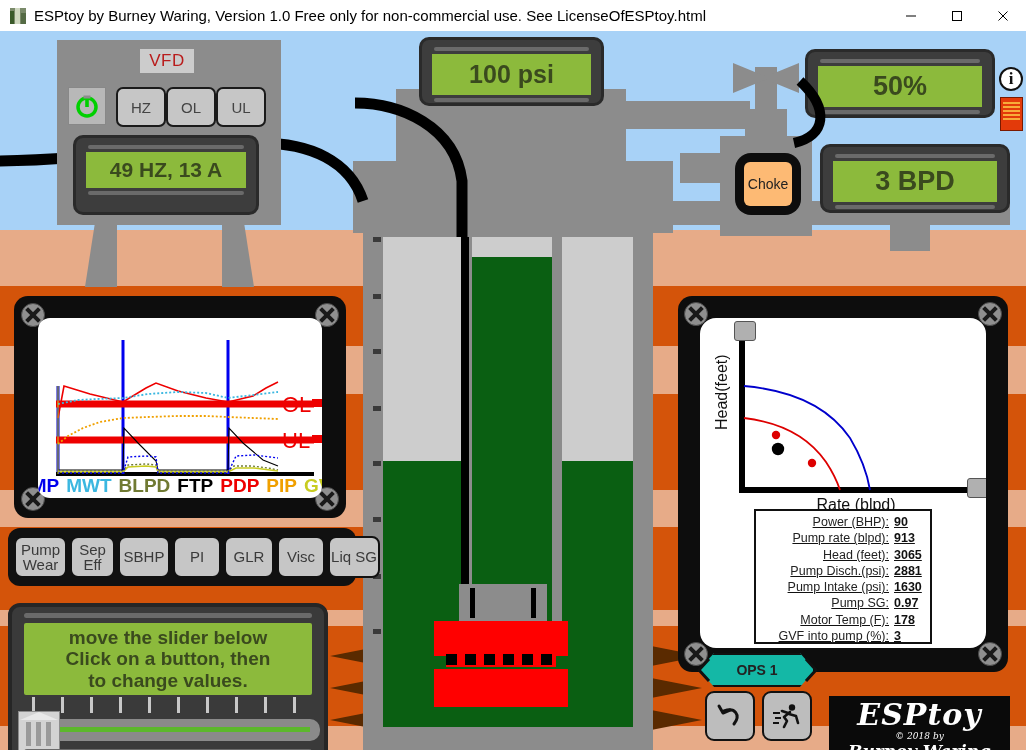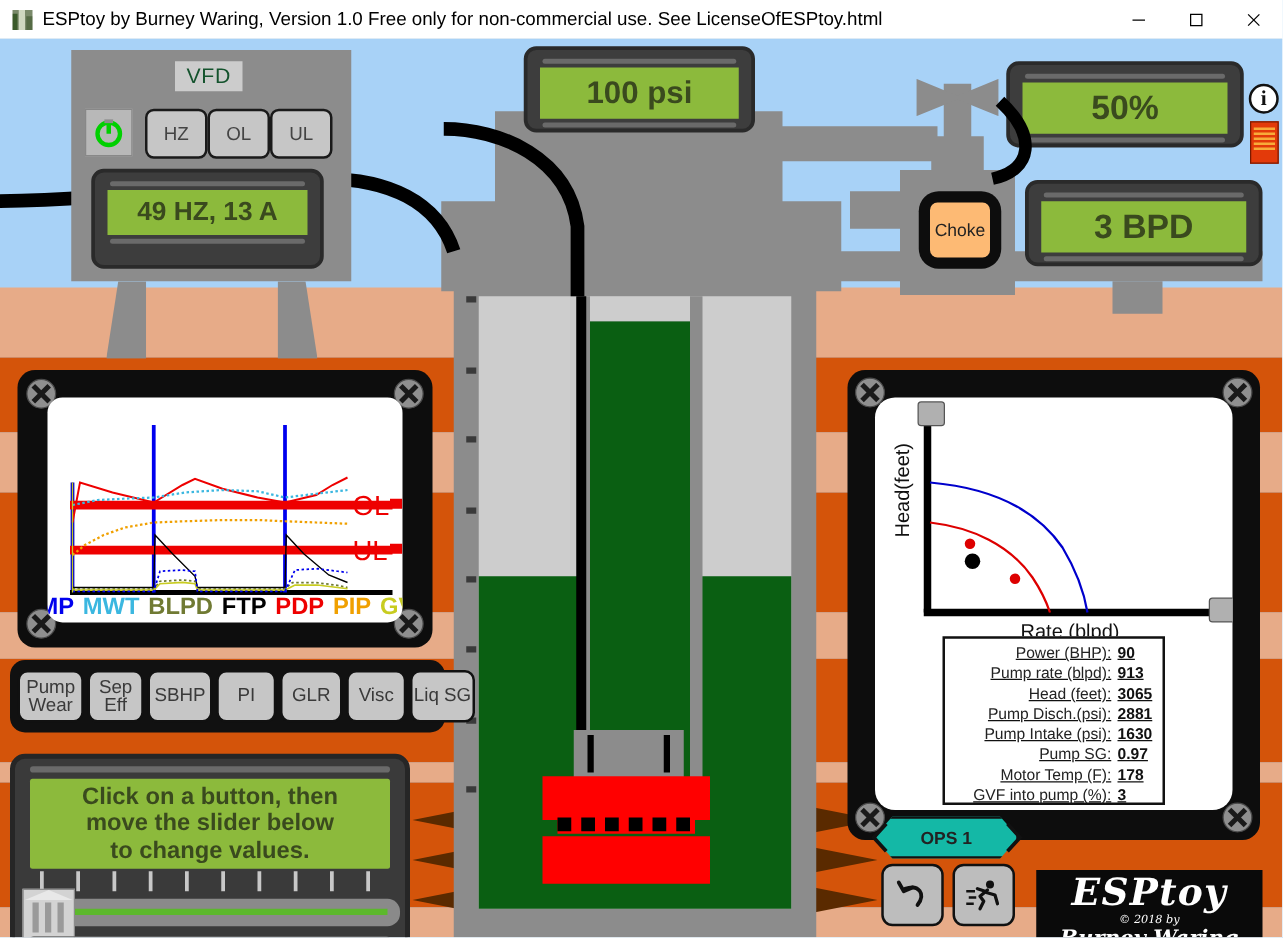--- a/index.html
+++ b/index.html
@@ -82,21 +82,21 @@
     position:absolute; left:57px; top:9px; width:224px; height:185px;
     background:#8c8c8c;
   }
   .vfd-leg {
     position:absolute; background:#8c8c8c;
   }
   .vfd-tag {
     position:absolute; left:140px; top:18px; width:54px; height:24px;
     background:#cccccc;
     display:flex; align-items:center; justify-content:center;
-    font-size:17px; color:#14532d; letter-spacing:0.5px;
+    font-size:17px; color:#b91c1c; letter-spacing:0.5px;
   }
   .vfd-pwr {
     position:absolute; left:68px; top:56px; width:36px; height:36px;
     background:#b8b8b8; border:1px solid #888;
     display:flex; align-items:center; justify-content:center;
   }
   .vfd-btn {
     position:absolute; height:36px; top:56px;
     background:#c6c6c6; border:2px solid #1a1a1a; border-radius:7px;
     display:flex; align-items:center; justify-content:center;
@@ -515,22 +515,22 @@
         <span>Visc</span>
       </div>
       <div class="mbtn" style="left:320px;width:52px;">
         <span>Liq SG</span>
       </div>
     </div>
 
     <div class="slider-panel">
       <div class="rail" style="position:absolute;left:12px;top:6px;width:288px;height:5px;background:#6a6a6a;border-radius:3px;"></div>
       <div class="lcd-screen" style="position:absolute;left:12px;top:16px;width:288px;height:72px;border-radius:2px;flex-direction:column;font-size:19px;line-height:1.13;text-align:center;padding:2px 6px;">
+        <span>move the slider below</span>
         <span>Click on a button, then</span>
-        <span>move the slider below</span>
         <span>to change values.</span>
       </div>
       <div class="tickrow">
         <div class="tick" style="left:6px;"></div>
           <div class="tick" style="left:35px;"></div>
         <div class="tick" style="left:64px;"></div>
           <div class="tick" style="left:93px;"></div>
         <div class="tick" style="left:122px;"></div>
           <div class="tick" style="left:151px;"></div>
         <div class="tick" style="left:180px;"></div>

